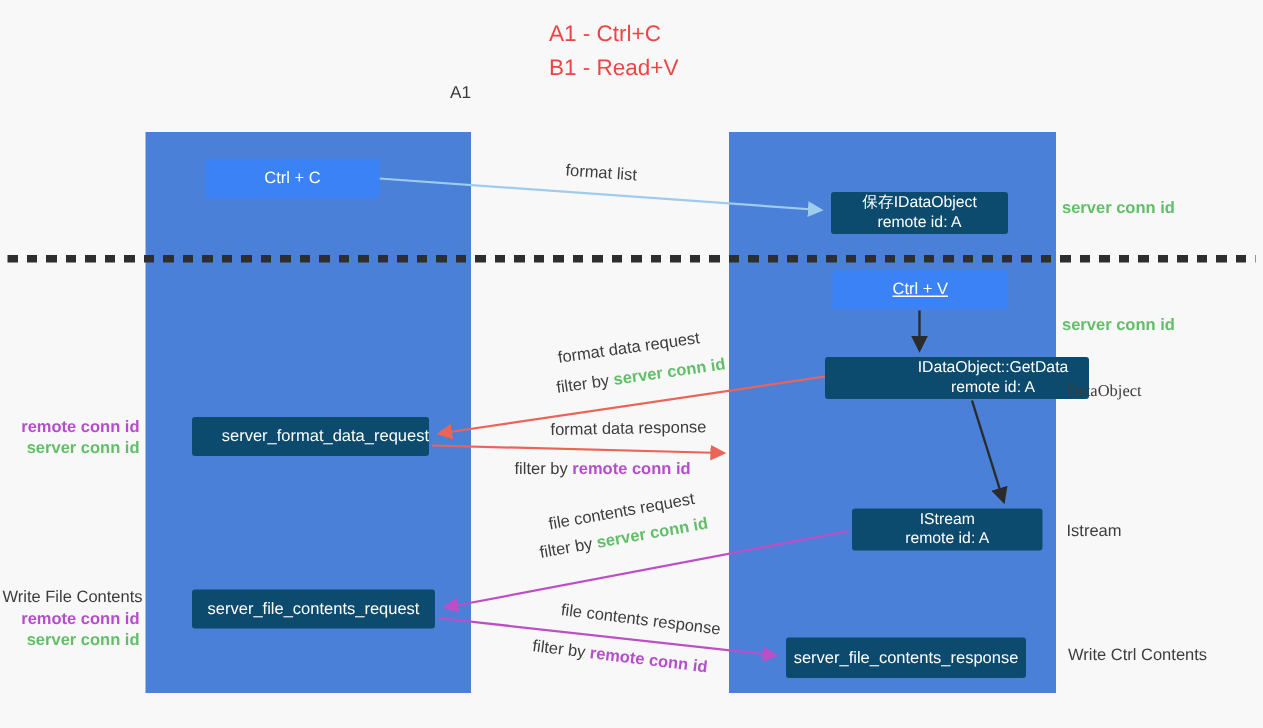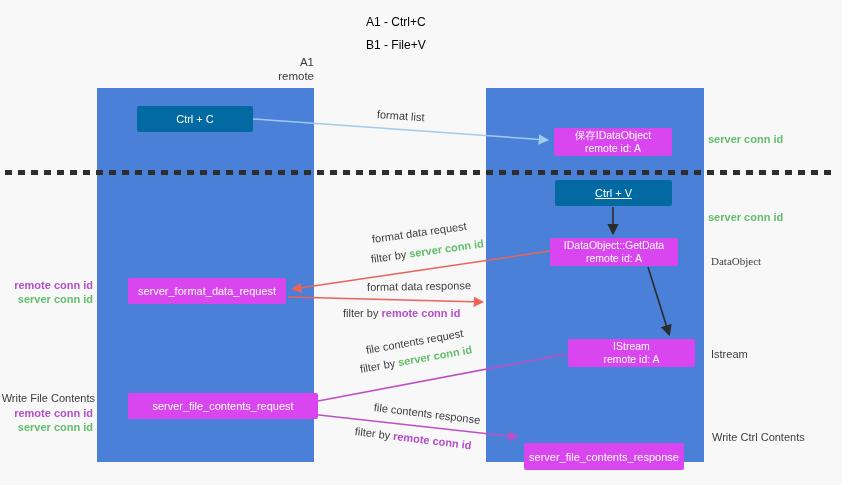--- a/index.html
+++ b/index.html
@@ -1,48 +1,47 @@
 <!DOCTYPE html>
 <html><head>
 <meta charset="utf-8">
 <style>
   html,body{margin:0;padding:0;background:#f8f8f8;}
   #stage{position:relative;width:842px;height:485px;background:#f8f8f8;
          font-family:"Liberation Sans",sans-serif;overflow:hidden;color:#3c3c3c;}
   .lane{position:absolute;top:88px;height:374px;background:#4A80D8;}
   .lane-header{position:absolute;top:55px;text-align:right;font-size:11.5px;line-height:14px;color:#3a3a3a;}
-  .title{position:absolute;left:366px;top:11px;font-size:12px;line-height:23px;color:#000000;}
+  .title{position:absolute;left:366px;top:11px;font-size:15px;line-height:23px;color:#ef4444;}
   .box{position:absolute;display:flex;flex-direction:column;align-items:center;justify-content:center;
        color:#fff;text-align:center;border-radius:2px;font-size:11px;}
-  .box.green{background:#0369a1;}
-  .box.orange{background:#d946ef;}
+  .box.green{background:#3b82f6;}
+  .box.orange{background:#0c4a6e;}
   .box .l2{font-size:10.5px;line-height:13px;}
   .alabel{position:absolute;white-space:nowrap;font-size:11px;color:#3d3d3d;transform-origin:left center;}
   .sidelabel{position:absolute;white-space:nowrap;font-size:11px;color:#3d3d3d;}
   .green-t{color:#63BE6A;font-weight:bold;}
   .purple-t{color:#B44FC9;font-weight:bold;}
   .leftblock{position:absolute;text-align:right;font-size:11px;line-height:14px;white-space:nowrap;}
   .dotline{position:absolute;left:5px;top:170px;width:832px;height:5px;
            background:repeating-linear-gradient(90deg,#2e2e2e 0 7px,transparent 7px 13px);}
   svg.arrows{position:absolute;left:0;top:0;z-index:3;}
   .lane{z-index:1;} .dotline{z-index:2;} .box{z-index:4;} .alabel,.sidelabel,.leftblock{z-index:5;}
 </style>
 </head>
 <body>
 
 <div id="stage">
 
   <div class="title">
     <div>A1 - Ctrl+C</div>
-    <div>B1 - File+V</div>
+    <div>B1 - Read+V</div>
   </div>
 
   <div class="lane-header" style="left:97px;width:217px;">
     <div>A1</div>
-    <div>remote</div>
   </div>
   <div class="lane-header" style="left:486px;width:218px;margin-top:48px;">
     <div>B1</div>
   </div>
 
   <div class="lane" style="left:97px;width:217px;"></div>
   <div class="lane" style="left:486px;width:218px;"></div>
 
   <div class="dotline"></div>
 
@@ -76,40 +75,40 @@
 
   <div class="box orange" style="left:554px;top:128px;width:118px;height:28px;">
     <div class="l2">保存IDataObject</div>
     <div class="l2">remote id: A</div>
   </div>
 
   <div class="box green" style="left:555px;top:180px;width:117px;height:26px;text-decoration:underline;">
     <div>Ctrl + V</div>
   </div>
 
-  <div class="box orange" style="left:550px;top:238px;width:128px;height:28px;">
+  <div class="box orange" style="left:550px;top:238px;width:128px;height:28px;padding-left:48px;">
     <div class="l2">IDataObject::GetData</div>
     <div class="l2">remote id: A</div>
   </div>
 
-  <div class="box orange" style="left:128px;top:278px;width:158px;height:26px;">
+  <div class="box orange" style="left:128px;top:278px;width:158px;height:26px;align-items:flex-end;">
     <div>server_format_data_request</div>
   </div>
 
 
   <div class="box orange" style="left:568px;top:339px;width:127px;height:28px;">
     <div class="l2">IStream</div>
     <div class="l2">remote id: A</div>
   </div>
 
-  <div class="box orange" style="left:128px;top:393px;width:190px;height:26px;">
+  <div class="box orange" style="left:128px;top:393px;width:162px;height:26px;">
     <div>server_file_contents_request</div>
   </div>
 
-  <div class="box orange" style="left:524px;top:425px;width:160px;height:27px;margin-top:18px;">
+  <div class="box orange" style="left:524px;top:425px;width:160px;height:27px;">
     <div>server_file_contents_response</div>
   </div>
 
   <div class="alabel" style="left:377px;top:108px;transform:rotate(4deg);">format list</div>
 
   <div class="alabel" style="left:372px;top:233px;transform:rotate(-8deg);">format data request</div>
   <div class="alabel" style="left:371px;top:253px;transform:rotate(-8deg);">
     <span>filter by</span>
     <span class="green-t">server conn id</span>
   </div>

